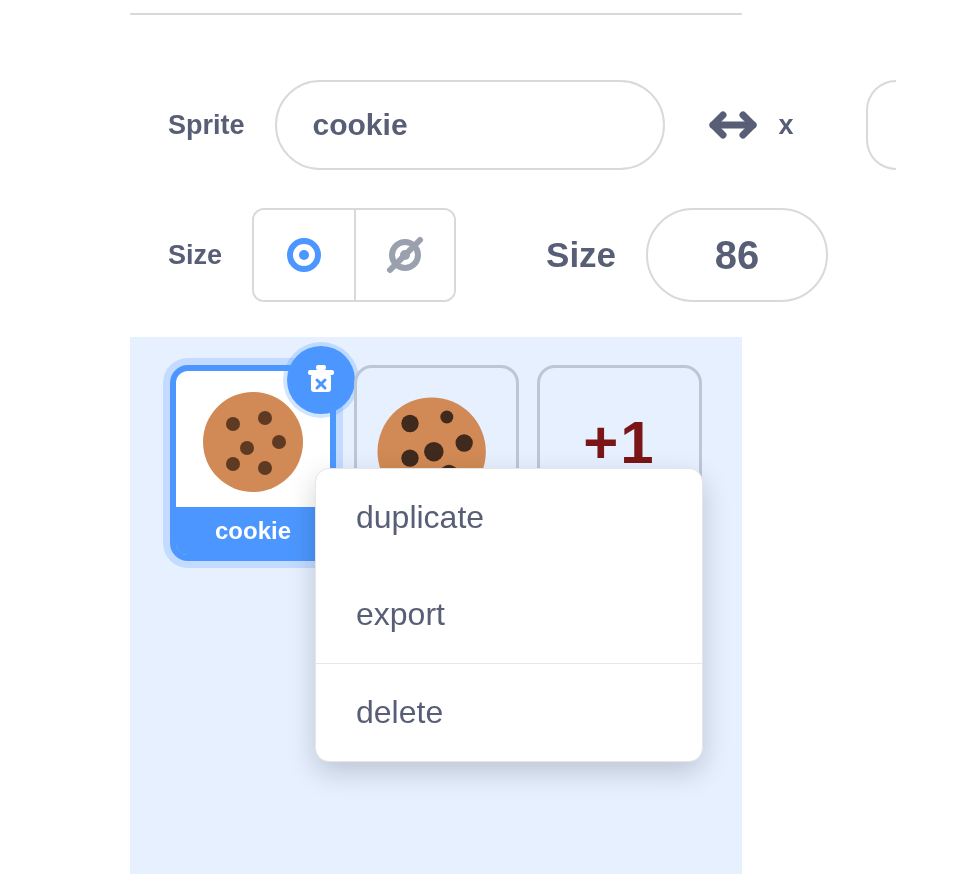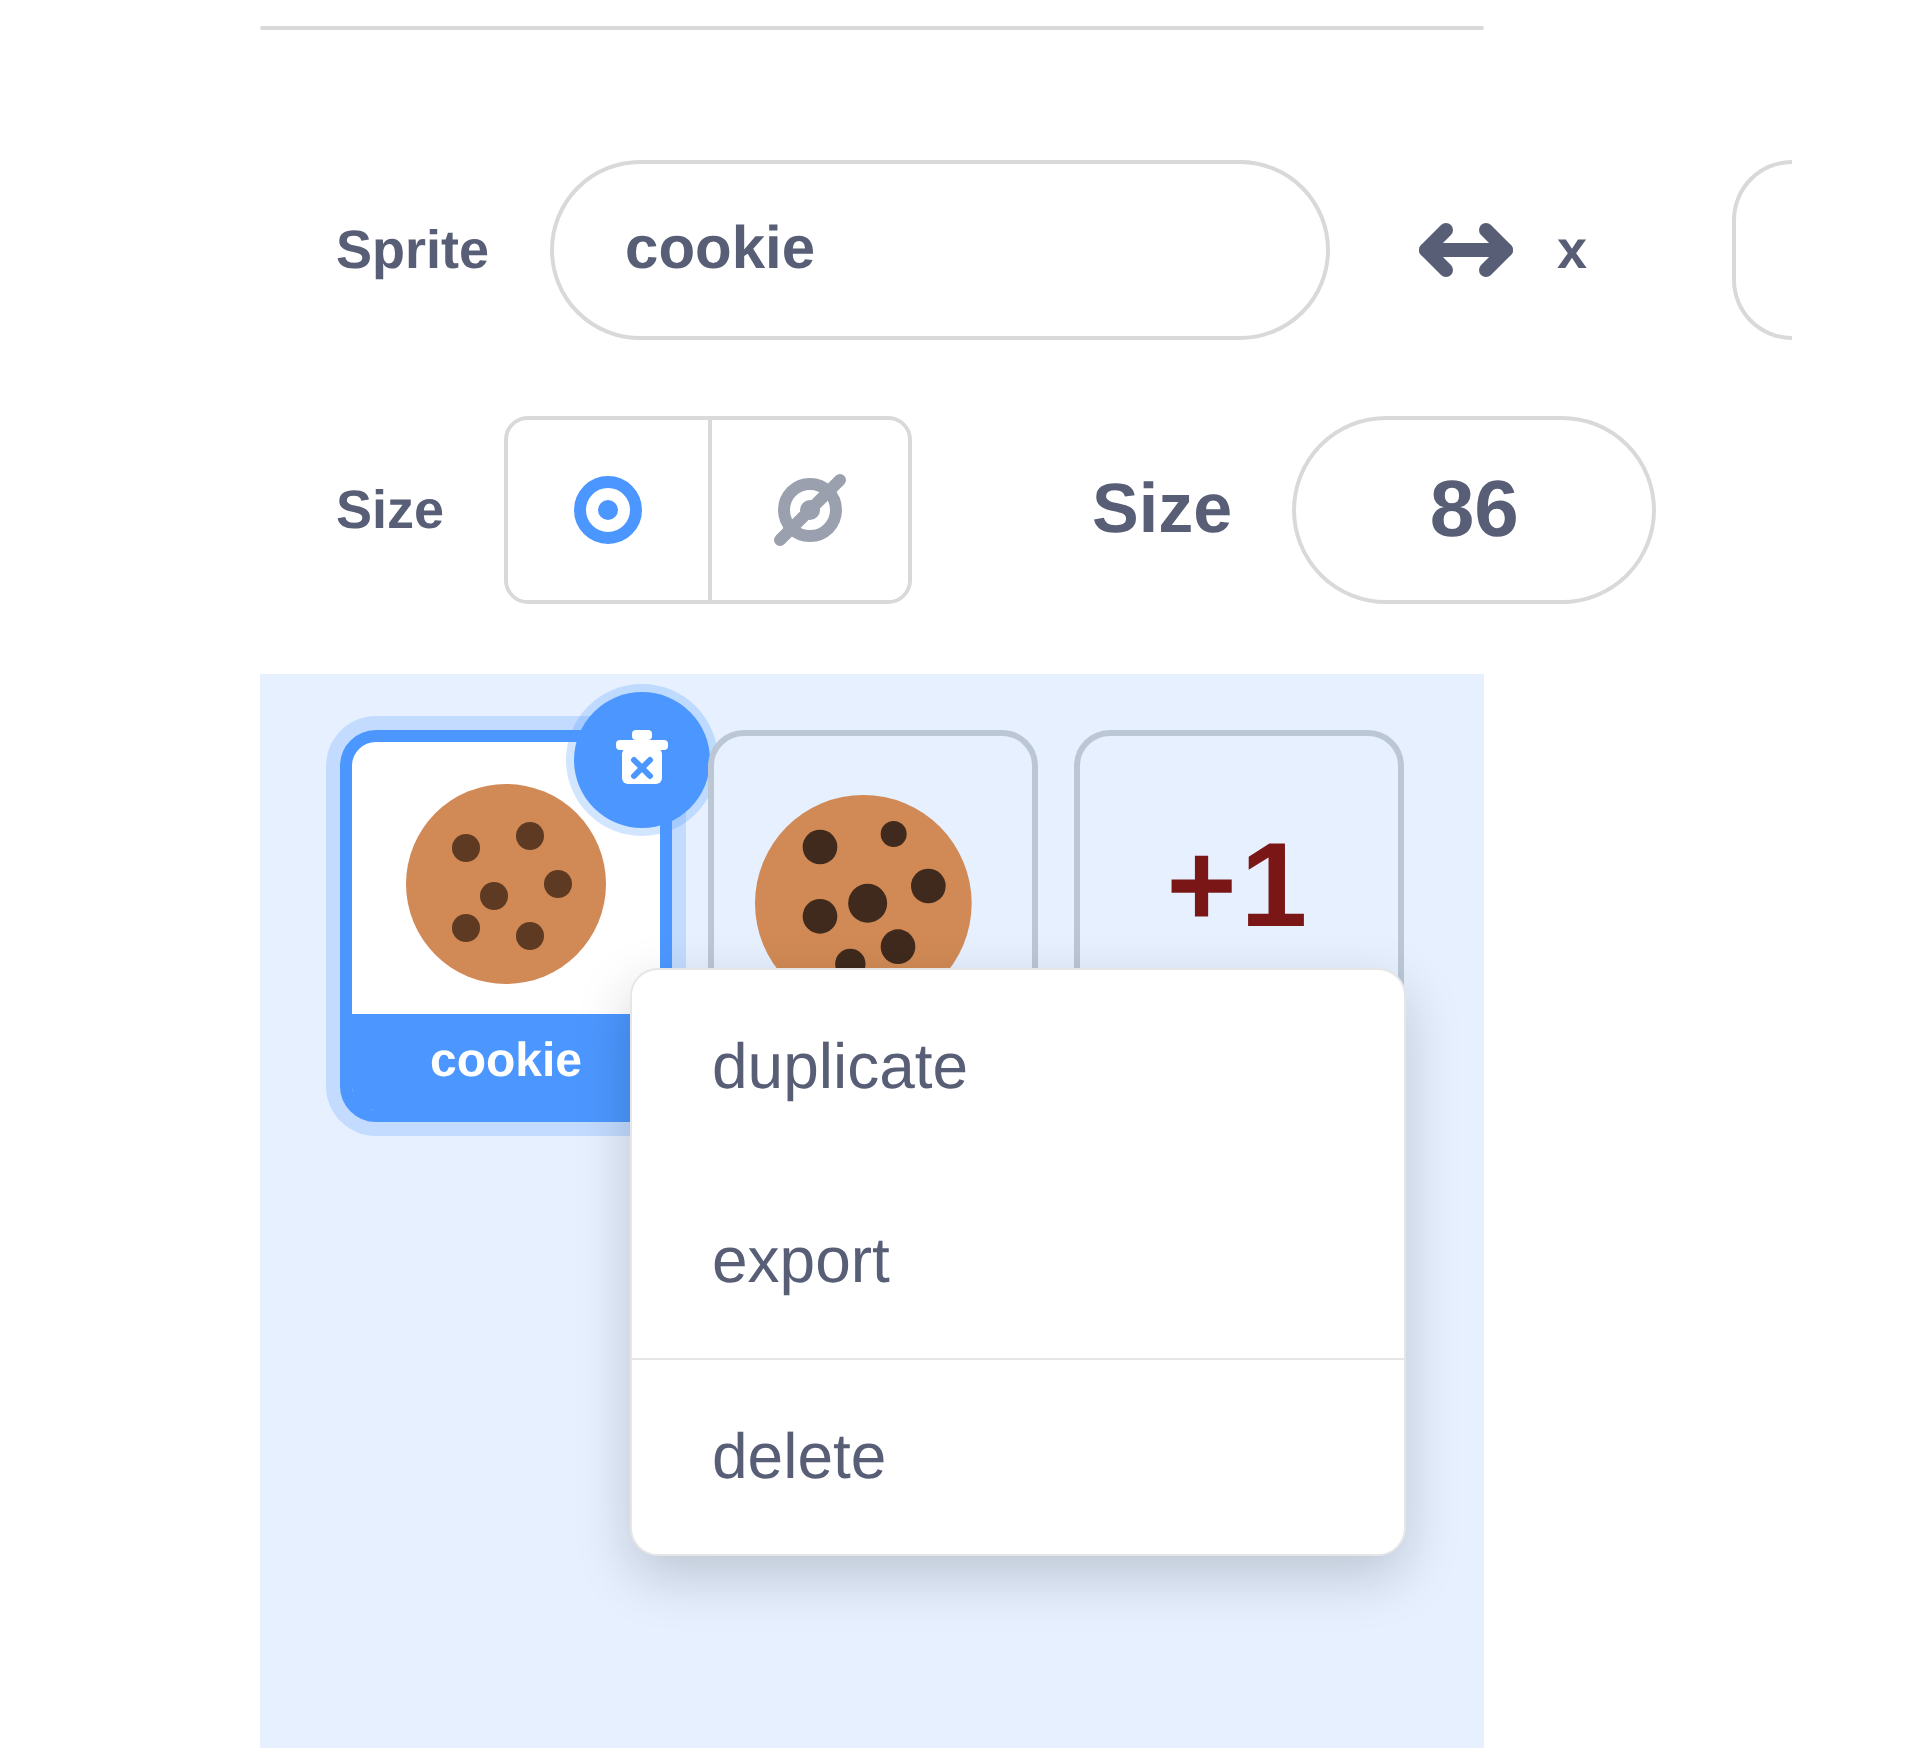--- a/index.html
+++ b/index.html
@@ -191,21 +191,21 @@
     display: flex;
     align-items: center;
     justify-content: center;
     cursor: pointer;
   }
 
   
   .ctx-menu {
     position: absolute;
     left: 315px;
-    top: 484px;
+    top: 468px;
     width: 388px;
     background: #ffffff;
     border: 1px solid #e6e6e6;
     border-radius: 14px;
     box-shadow: 0 10px 28px rgba(0,0,0,0.18);
     overflow: hidden;
     z-index: 50;
   }
   .ctx-item {
     padding: 30px 40px;

